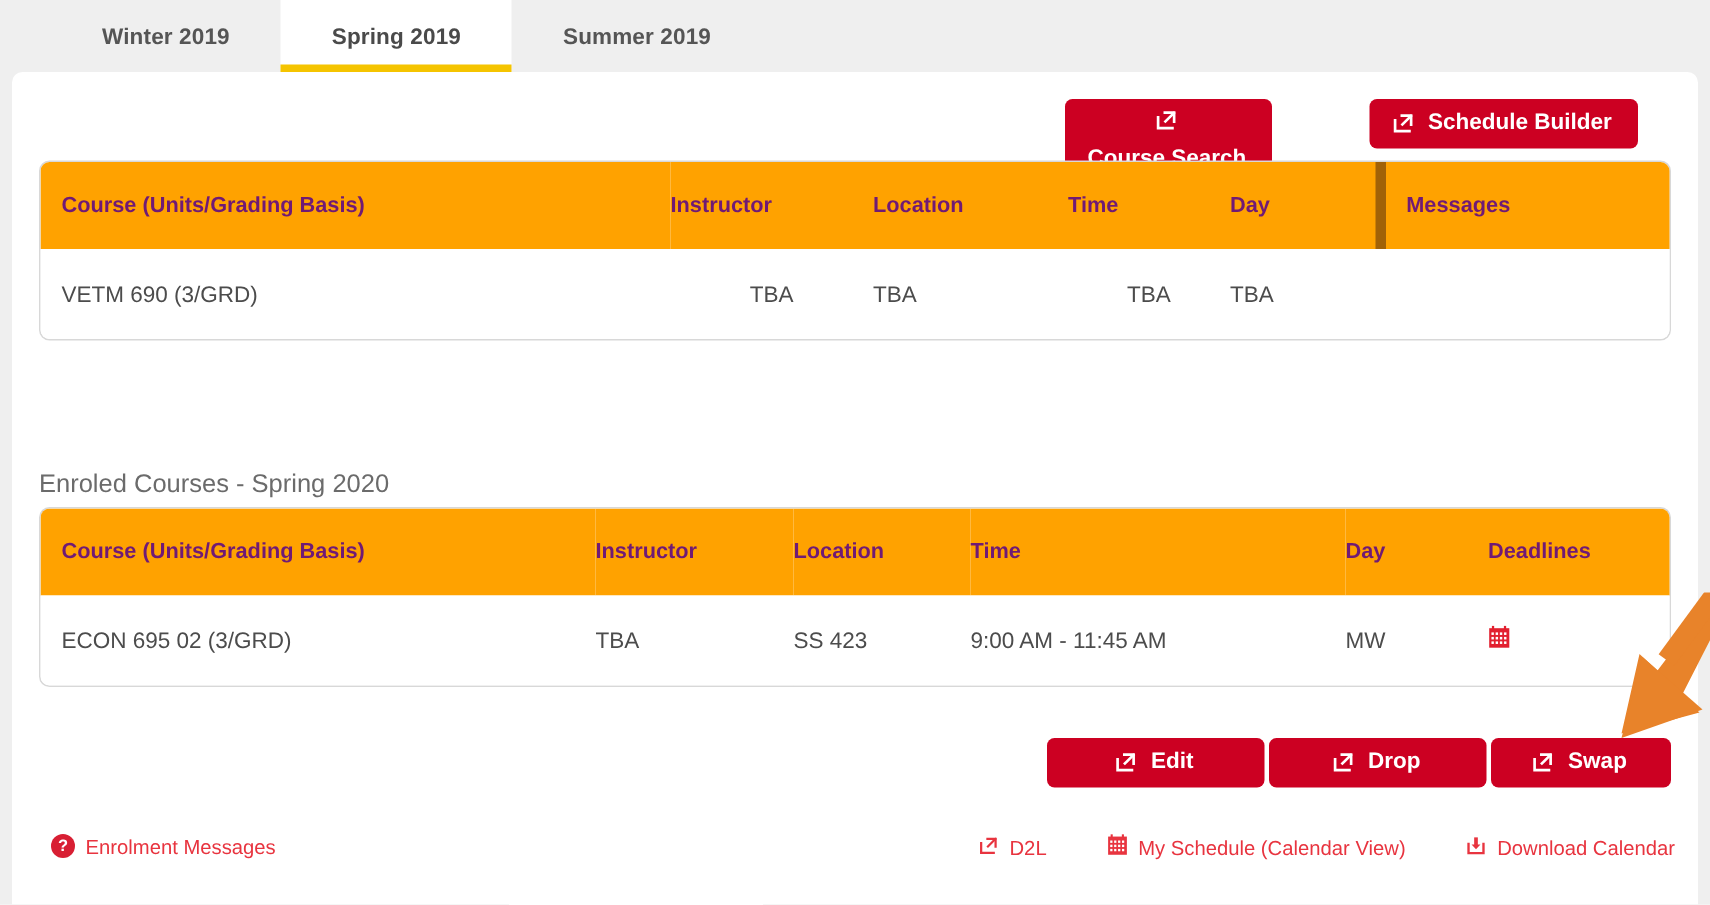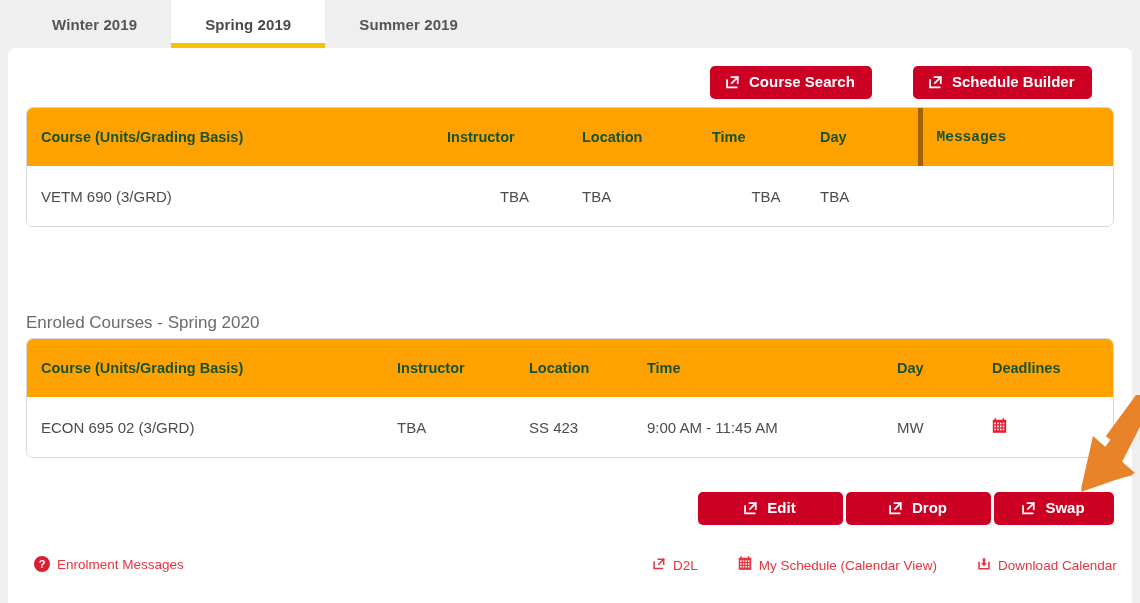--- a/index.html
+++ b/index.html
@@ -12,21 +12,21 @@
   }
 
   #app { position: relative; width: 1140px; height: 603px; }
 
   
   .tabbar {
     position: absolute; top: 0; left: 0;
     width: 1140px; height: 48px;
     background: #efefef;
     display: flex; align-items: stretch;
-    padding-left: 18px;
+    padding-left: 34px;
   }
   .tab {
     position: relative;
     display: flex; align-items: center; justify-content: center;
     padding: 0 34px;
     font-size: 15px; font-weight: bold;
     color: #555555;
     letter-spacing: .1px;
     cursor: pointer;
     background: transparent;
@@ -88,38 +88,38 @@
     overflow: hidden;
     background: #ffffff;
   }
   table.crs {
     width: 100%;
     border-collapse: collapse;
     table-layout: fixed;
   }
   table.crs thead th {
     background: #ffa200;
-    color: #14532d;
+    color: #701a75;
     font-size: 14.5px;
     font-weight: bold;
     text-align: left;
     padding: 17px 0 17px 0;
     height: 58px;
     vertical-align: middle;
   }
   table.crs tbody td {
     font-size: 15px;
     color: #4c4c4c;
     padding: 18px 0 18px 0;
     height: 60px;
     vertical-align: middle;
     background: #ffffff;
   }
   .pad-l { padding-left: 14px !important; }
-  .sep-left { border-left: 5px solid #a16207; font-family: Liberation Mono, monospace; }
+  .sep-left { border-left: 7px solid #a16207; }
   .ctr { text-align: center; }
 
   
   .footer {
     display: flex;
     align-items: center;
     font-size: 13.5px;
   }
   .flink {
     display: inline-flex;
@@ -162,21 +162,21 @@
       <span>Spring 2019</span>
     </div>
     <div class="tab">
       <span>Summer 2019</span>
     </div>
   </div>
 
   <div class="panel">
 
 
-    <button class="btn-red" style="position:absolute;top:18px;left:702px;">
+    <button class="btn-red" style="position:absolute;top:18px;left:702px;flex-direction:column;">
       <span class="ico">
         <svg width="15" height="15" viewBox="0 0 16 16" fill="none">
           <path d="M2.2 5.6V13.3H12.4" stroke="#fff" stroke-width="1.9" stroke-linecap="square"></path>
           <path d="M7.0 2.2H13.6V8.6" stroke="#fff" stroke-width="1.9" stroke-linecap="square"></path>
           <path d="M13.4 2.5L7.4 8.5" stroke="#fff" stroke-width="1.9" stroke-linecap="square"></path>
         </svg>
       </span>
       <span>Course Search</span>
     </button>
 

